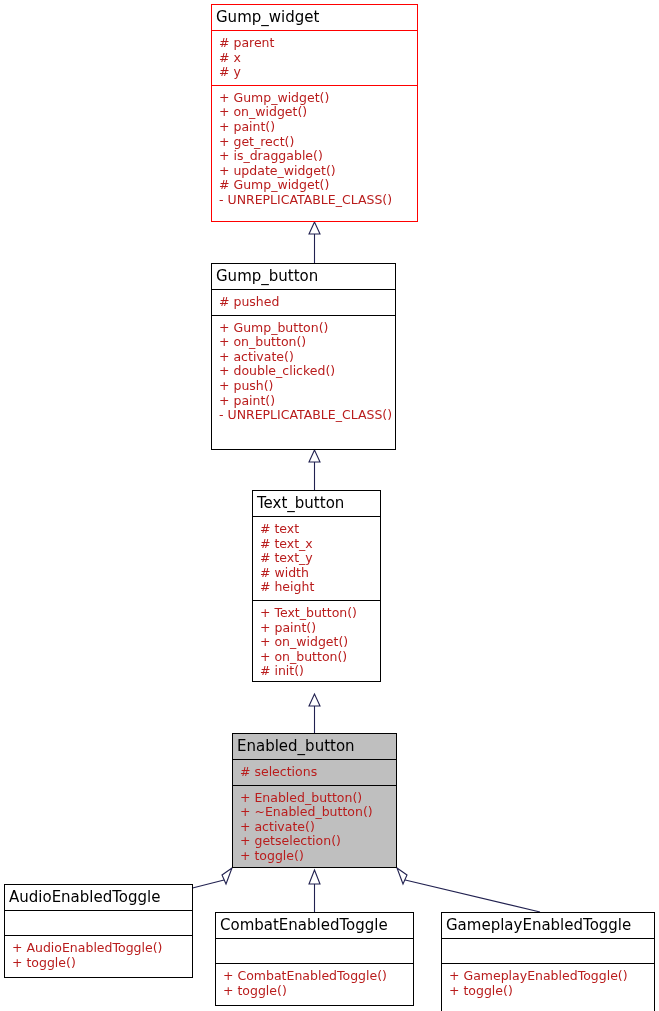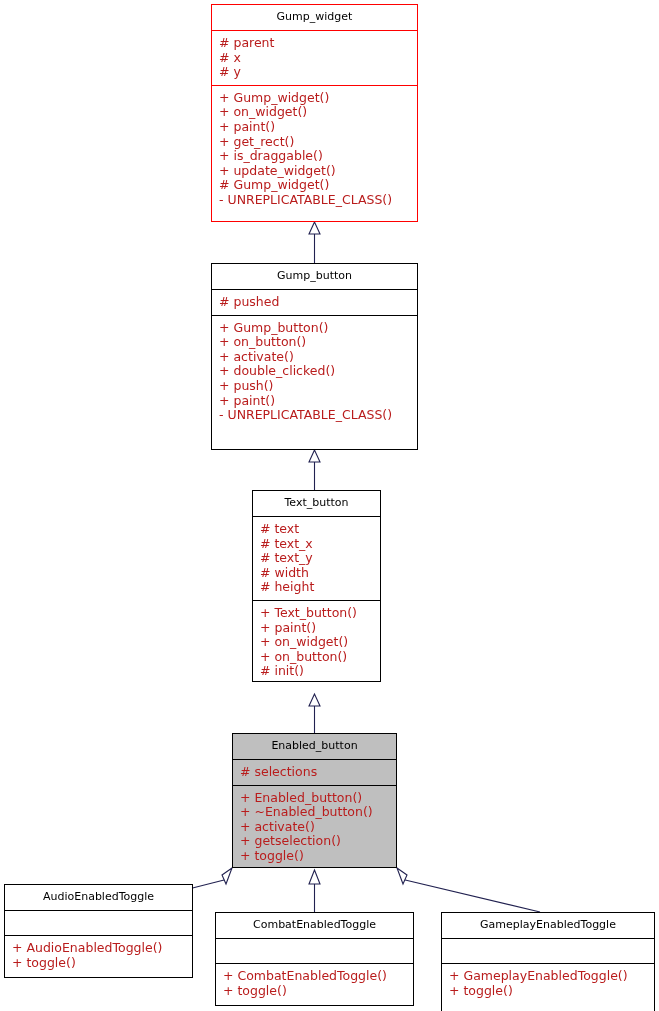--- a/index.html
+++ b/index.html
@@ -31,22 +31,22 @@
   .uml-node.highlight {
     background: #bfbfbf;
   }
   .uml-node.accent {
     border-color: #ff0000;
   }
   .uml-node.accent .compartment {
     border-top-color: #ff0000;
   }
   .node-title {
-    text-align: center;
-    font-size: 11px;
+    text-align: left;
+    font-size: 15px;
     color: #000000;
     line-height: 14px;
     padding: 5px 4px 6px 4px;
     white-space: nowrap;
   }
   .compartment {
     border-top: 1px solid #000000;
     padding: 5px 6px 5px 7px;
     font-size: 12.5px;
     line-height: 14.6px;
@@ -114,21 +114,21 @@
       <div class="member">+ on_widget()</div>
       <div class="member">+ paint()</div>
       <div class="member">+ get_rect()</div>
       <div class="member">+ is_draggable()</div>
       <div class="member">+ update_widget()</div>
       <div class="member"># Gump_widget()</div>
       <div class="member">- UNREPLICATABLE_CLASS()</div>
     </div>
   </div>
 
-  <div class="uml-node" style="left:211px; top:263px; width:207px; height:187px;">
+  <div class="uml-node" style="left:211px; top:263px; width:185px; height:187px;">
     <div class="node-title">Gump_button</div>
     <div class="compartment">
       <div class="member"># pushed</div>
     </div>
     <div class="compartment">
       <div class="member">+ Gump_button()</div>
       <div class="member">+ on_button()</div>
       <div class="member">+ activate()</div>
       <div class="member">+ double_clicked()</div>
       <div class="member">+ push()</div>

